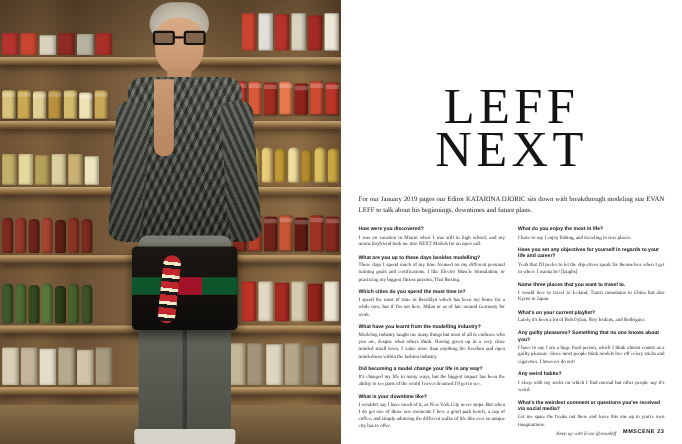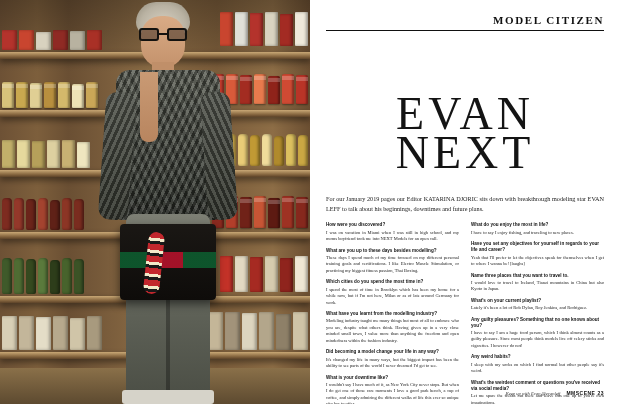--- a/index.html
+++ b/index.html
@@ -380,24 +380,23 @@
         <div class="snake"></div>
       </div>
       <div class="shoes"></div>
     </div>
   </div>
 
   <div class="gutter"></div>
 
   <div class="text-page">
 
-    <div class="masthead">MODEL CITIZEN</div>
 
     <div class="title-block">
-      <div class="l1">EVAN</div>
+      <div class="l1">LEFF</div>
       <div class="l2">NEXT</div>
     </div>
 
     <div class="standfirst">For our January 2019 pages our Editor KATARINA DJORIC sits down with breakthrough modeling star EVAN LEFF to talk about his beginnings, downtimes and future plans.</div>
 
     <div class="columns">
 
       <div class="col">
         <div class="qa">
           <div class="q">How were you discovered?</div>

